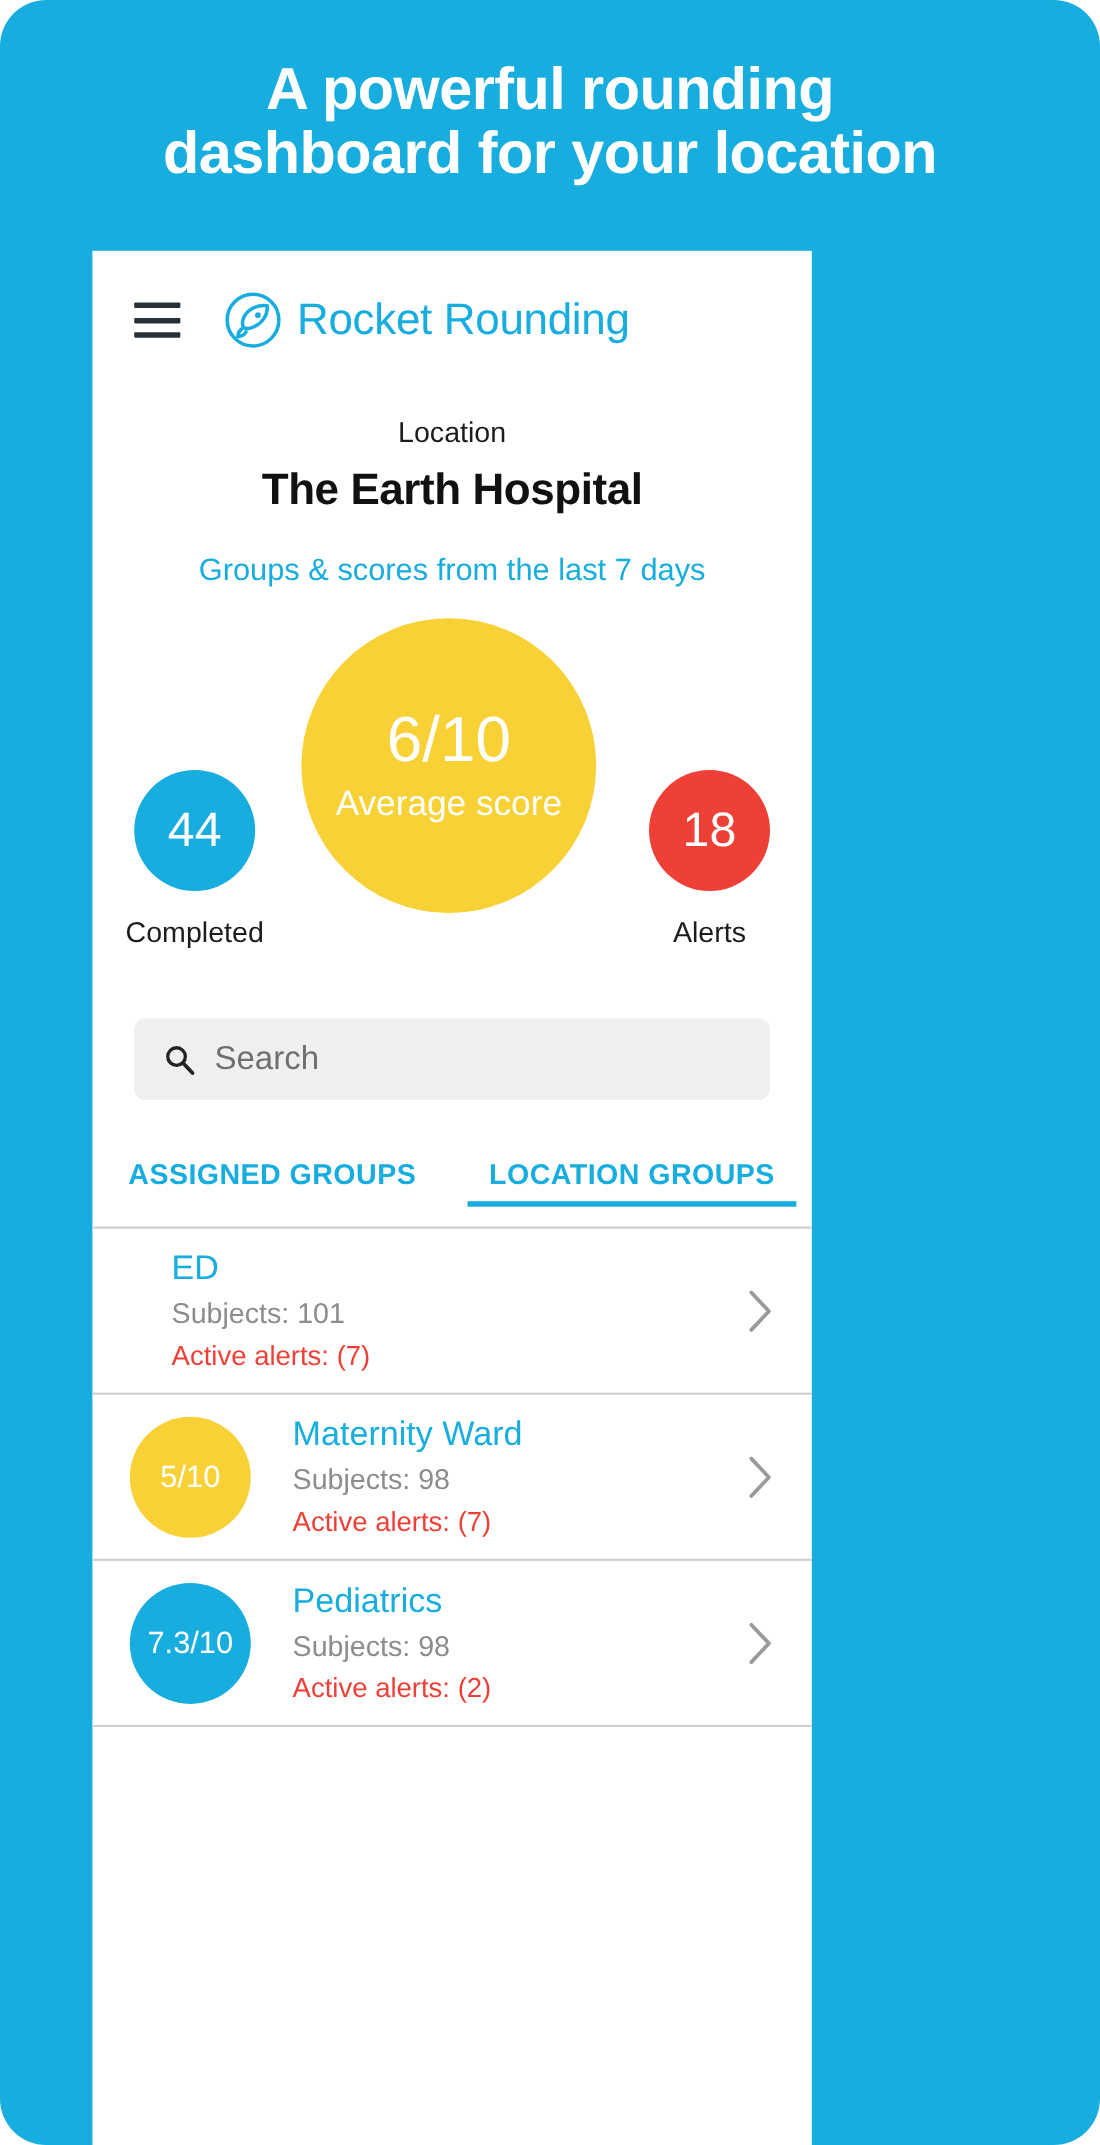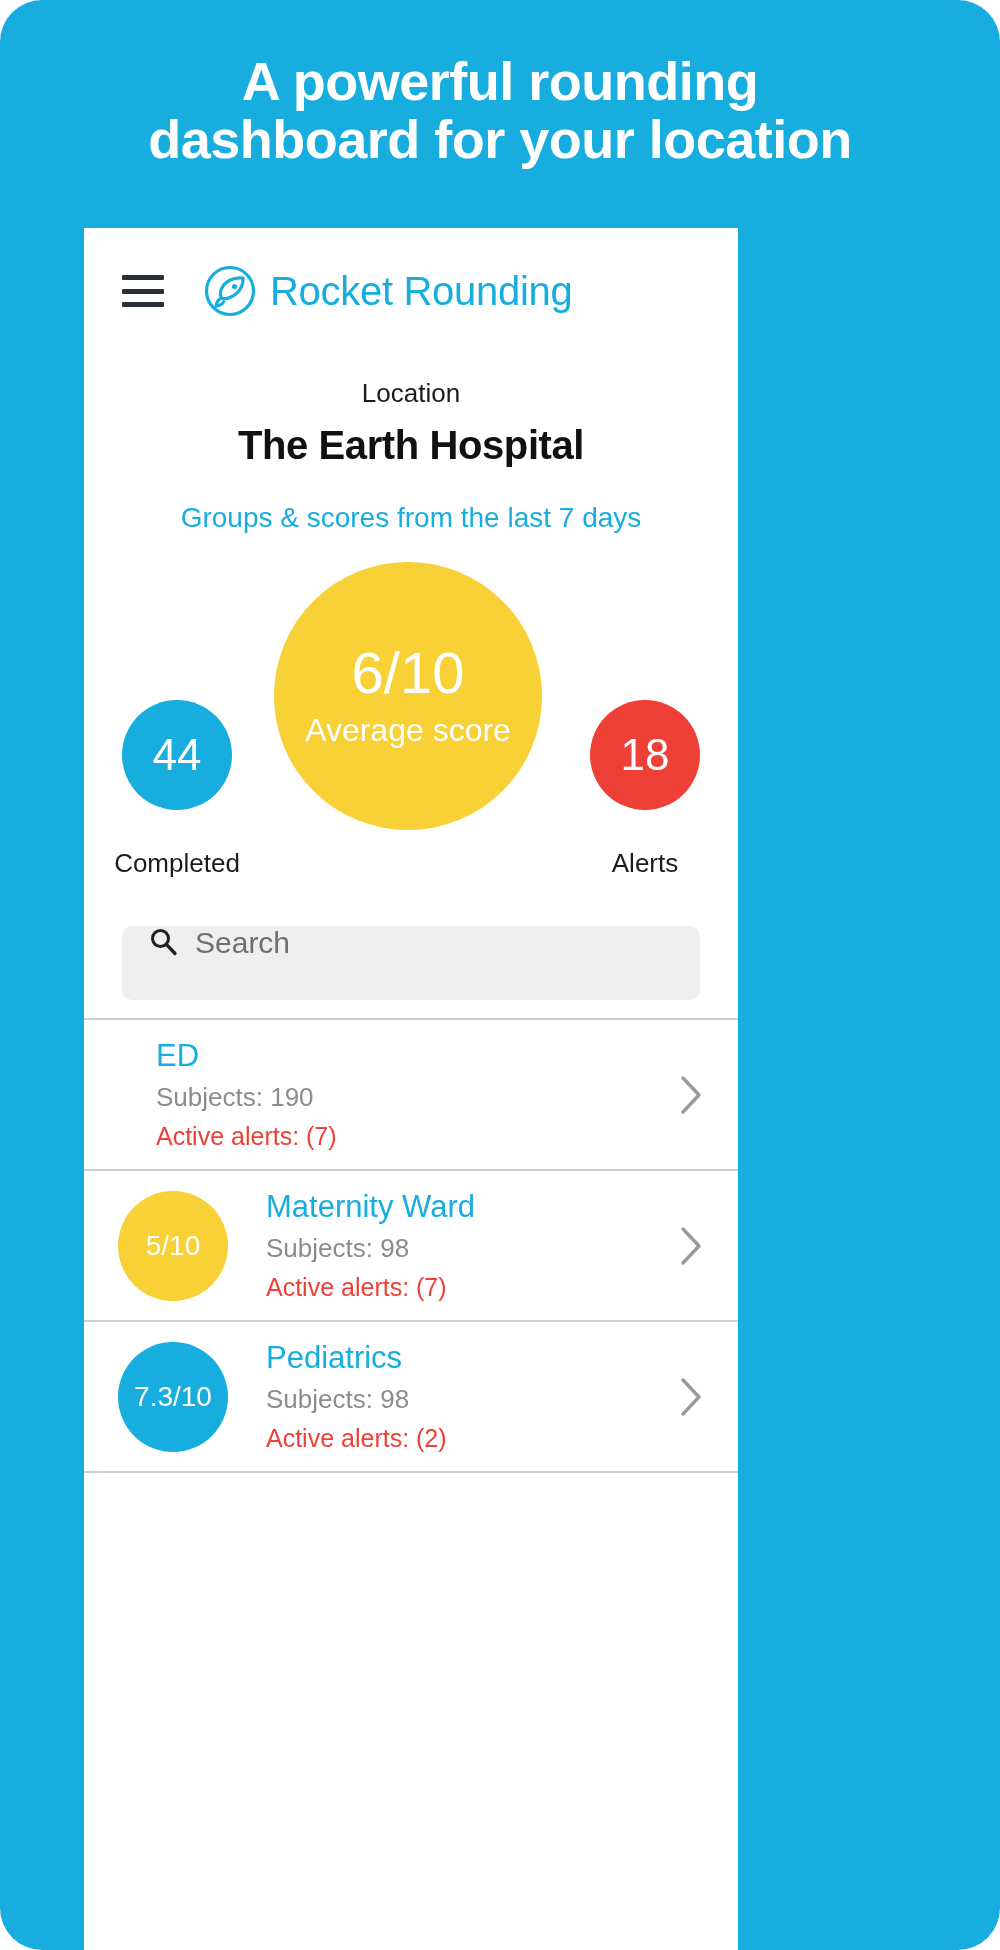--- a/index.html
+++ b/index.html
@@ -155,32 +155,32 @@
     font-size: 44px;
     font-weight: 500;
   }
   .stat-caption {
     position: absolute;
     top: 288px;
     font-size: 26px;
     color: #1c1c1c;
     text-align: center;
     width: 200px;
-    margin-top: 16px;
   }
   .cap-left { left: -7px; }
   .cap-right { right: -7px; }
 
   
   .search-wrap { padding: 0 38px; margin-top: 62px; }
   .search-box {
     height: 74px;
     background: #efefef;
     border-radius: 10px;
     display: flex;
+    align-items: center;
     padding: 0 26px;
     box-sizing: border-box;
     gap: 17px;
   }
   .search-icon { width: 30px; height: 30px; flex: none; display: block; }
   .search-text {
     font-size: 30px;
     color: #6f6f6f;
   }
 
@@ -315,27 +315,31 @@
     <div class="search-wrap">
       <div class="search-box">
         <svg class="search-icon" viewBox="0 0 30 30">
           <circle cx="12.5" cy="12.5" r="8" fill="none" stroke="#222222" stroke-width="3"></circle>
           <line x1="18.4" y1="18.4" x2="27" y2="27.5" stroke="#222222" stroke-width="3.4" stroke-linecap="round"></line>
         </svg>
         <span class="search-text">Search</span>
       </div>
     </div>
 
+    <div class="tabs">
+      <div class="tab">ASSIGNED GROUPS</div>
+      <div class="tab active">LOCATION GROUPS</div>
+    </div>
 
     <div class="list-divider-top"></div>
 
     <div class="group-row">
       <div class="row-body">
         <div class="row-title">ED</div>
-        <div class="row-subjects">Subjects: 190</div>
+        <div class="row-subjects">Subjects: 101</div>
         <div class="row-alerts">Active alerts: (7)</div>
       </div>
       <svg class="chevron" viewBox="0 0 26 42">
         <polyline points="5,4 21,21 5,38" fill="none" stroke="#9a9a9a" stroke-width="3.4" stroke-linecap="round" stroke-linejoin="round"></polyline>
       </svg>
     </div>
 
     <div class="group-row">
       <div class="score-bubble" style="background:#F8D136">
         <span>5/10</span>

